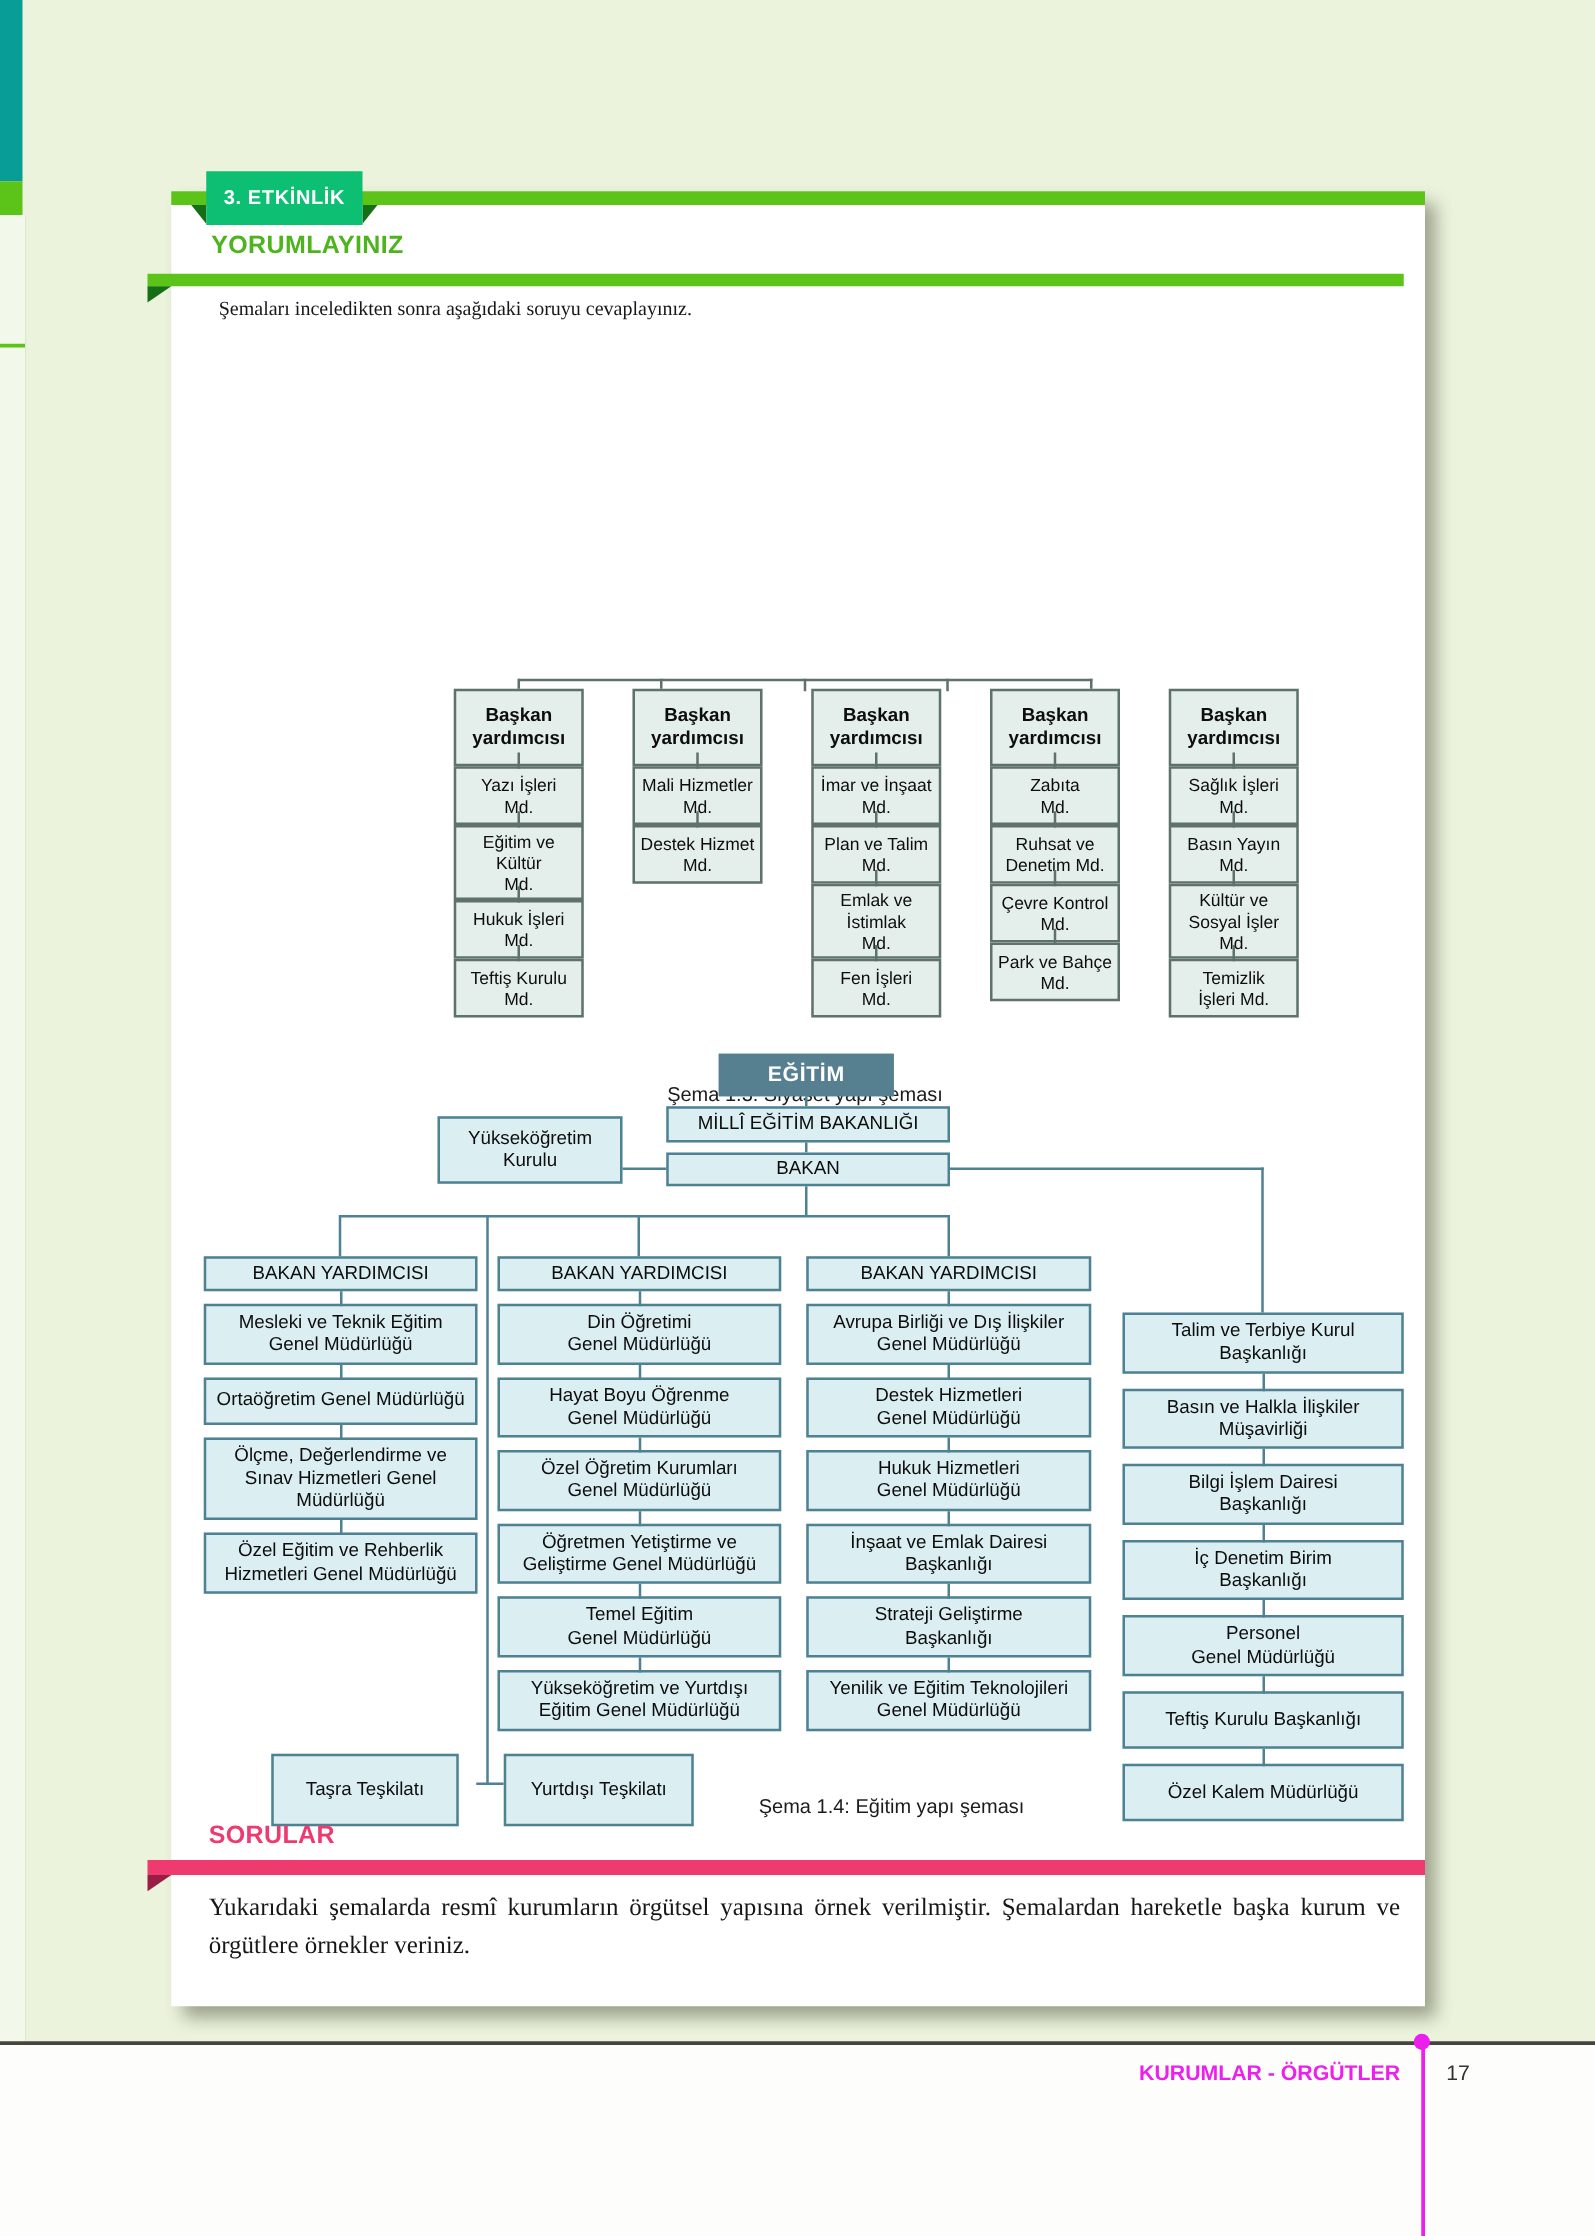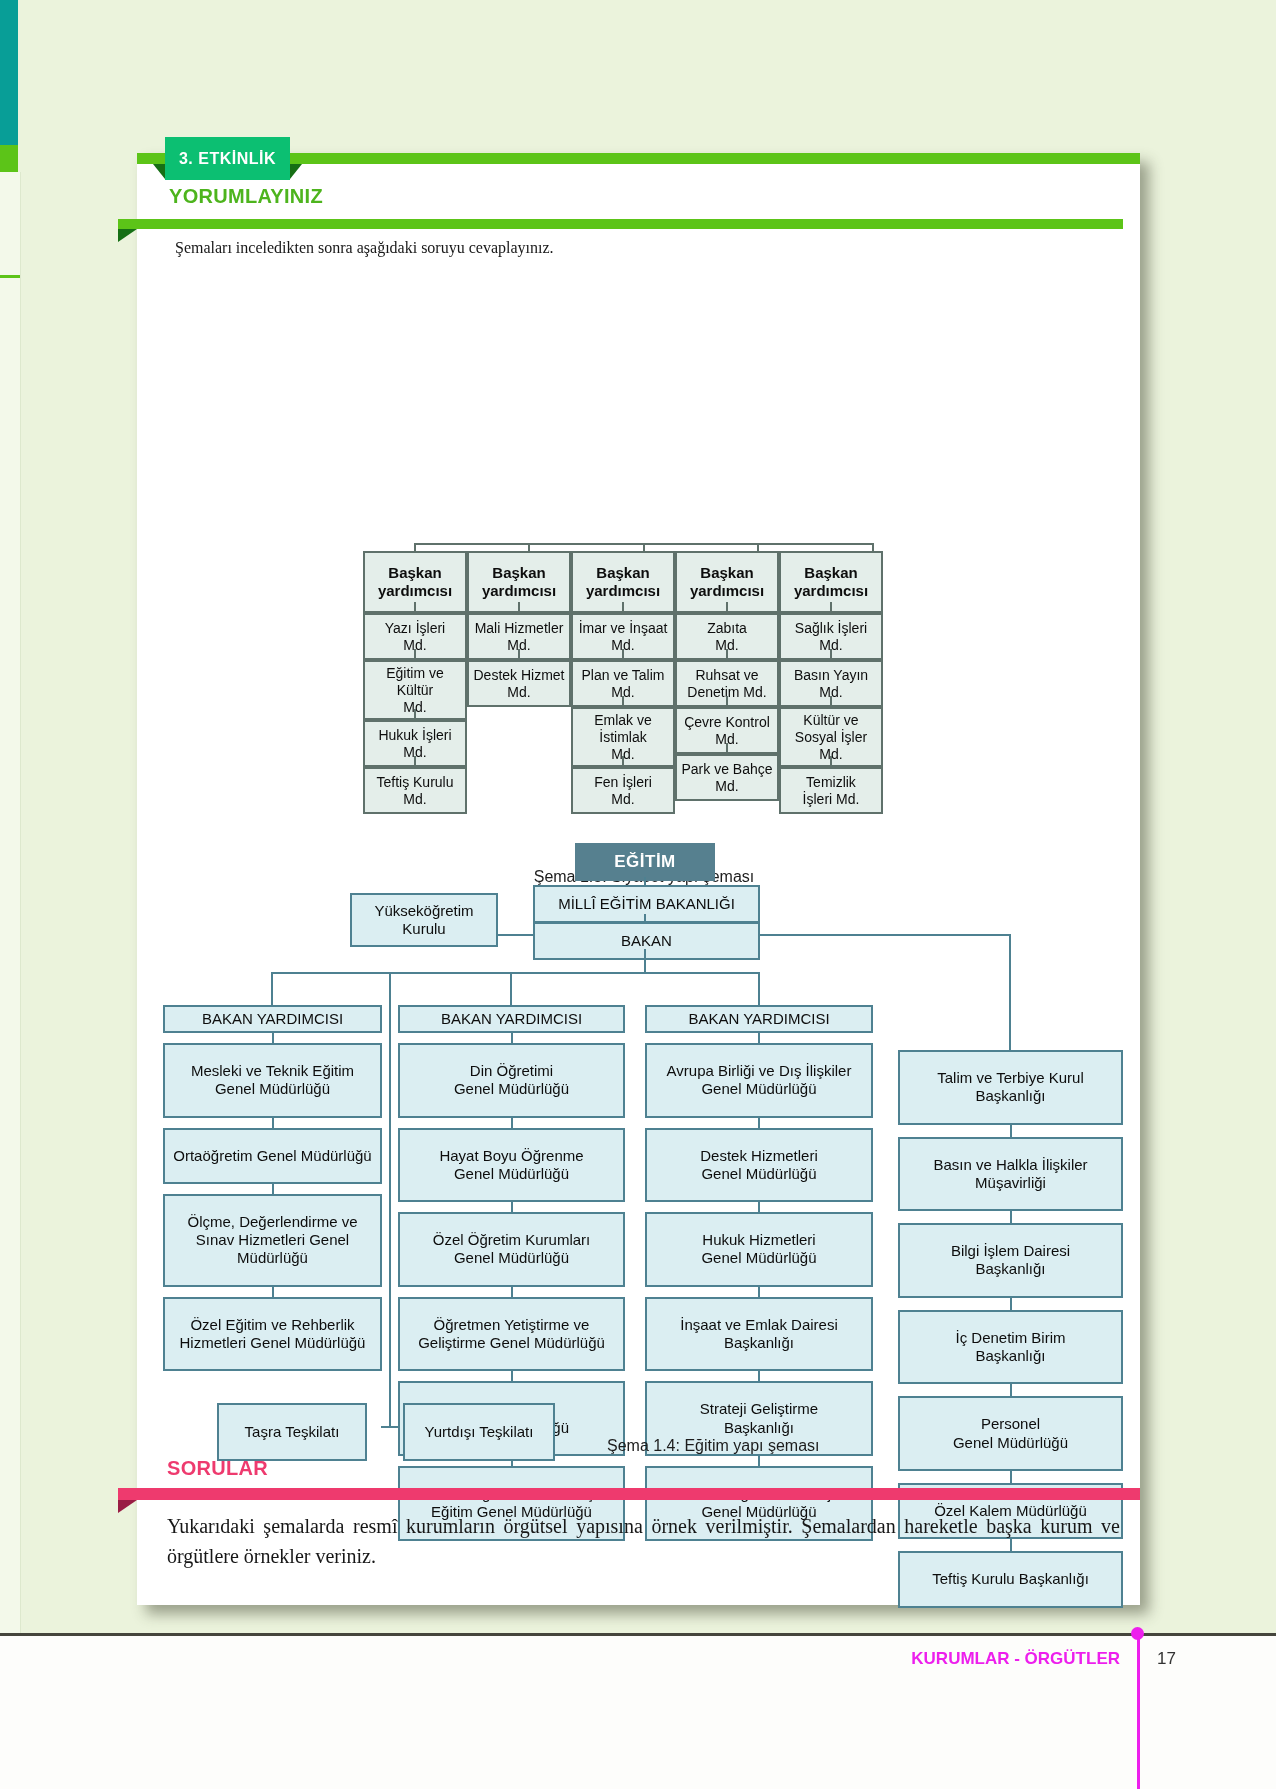--- a/index.html
+++ b/index.html
@@ -32,33 +32,33 @@
   .box13{box-sizing:border-box;background:var(--c13_fill);border:2px solid var(--c13_line);color:#0d0d0d;
          display:flex;align-items:center;justify-content:center;text-align:center;font-size:14px;line-height:1.2;padding:3px 1px;}
   .box13.dark{background:var(--c13_dark);border-color:var(--c13_dark);color:#fff;font-weight:bold;font-size:16px;letter-spacing:.4px;}
   .box13.hdr{font-weight:bold;font-size:15px;}
   .b-siyaset{width:110px;height:33px;}
   .b-ic{width:168px;height:30px;}
   .b-bel{width:188px;height:38px;}
   .vst{width:2px;background:var(--c13_line);}
   .bus13{position:absolute;left:52px;top:263px;width:459px;height:2px;background:var(--c13_line);}
   .st13{position:absolute;top:263px;width:2px;height:10px;background:var(--c13_line);}
-  .cols13{position:absolute;left:0;top:271px;width:676px;display:flex;}
+  .cols13{position:absolute;left:0;top:271px;width:676px;display:flex;justify-content:space-between;}
   .col13{width:104px;display:flex;flex-direction:column;}
   .col13 .box13{width:104px;min-height:47px;position:relative;}
   .col13 .box13.dep{height:62px;font-weight:bold;font-size:15px;}
   .col13 .box13:not(:first-child){}
   .col13 .box13:not(:first-child)::before{content:'';position:absolute;left:50%;margin-left:-1px;top:-13px;width:2px;height:13px;background:var(--c13_line);}
   .pre{white-space:pre-line;}
   .cap13{position:absolute;left:0;top:588px;width:100%;text-align:center;font-size:16px;color:#1c1c1c;}
 
   
   .chart14{position:absolute;left:0;top:690px;width:1003px;height:650px;}
   .b14{box-sizing:border-box;position:absolute;background:var(--c14_fill);border:2px solid var(--c14_line);color:#0d0d0d;
-       display:flex;align-items:center;justify-content:center;text-align:center;font-size:15px;line-height:1.22;padding:17px 4px;}
+       display:flex;align-items:center;justify-content:center;text-align:center;font-size:15px;line-height:1.22;padding:4px 4px;}
   .b14.dark{background:var(--c14_dark);border-color:var(--c14_dark);color:#fff;font-weight:bold;font-size:17px;letter-spacing:.5px;}
   .ln{position:absolute;background:var(--c14_line);}
   .stack{position:absolute;display:flex;flex-direction:column;}
   .stack .b14{position:relative;width:100%;min-height:38px;}
   .stack .b14:not(:first-child){margin-top:10px;}
   .stack .b14:not(:first-child)::before{content:'';position:absolute;left:50%;margin-left:-1px;top:-12px;width:2px;height:12px;background:var(--c14_line);}
   .stack .b14.dep{height:28px;min-height:28px;padding:2px;}
   .stack.rightcol .b14{min-height:46px;}
   .stack.rightcol .b14:not(:first-child){margin-top:12px;}
   .stack.rightcol .b14:not(:first-child)::before{top:-14px;height:14px;}
@@ -235,22 +235,22 @@
         <div class="b14 pre">Talim ve Terbiye Kurul
 Başkanlığı</div>
         <div class="b14 pre">Basın ve Halkla İlişkiler
 Müşavirliği</div>
         <div class="b14 pre">Bilgi İşlem Dairesi
 Başkanlığı</div>
         <div class="b14 pre">İç Denetim Birim
 Başkanlığı</div>
         <div class="b14 pre">Personel
 Genel Müdürlüğü</div>
+        <div class="b14 pre">Teftiş Kurulu Başkanlığı</div>
         <div class="b14 pre">Özel Kalem Müdürlüğü</div>
-        <div class="b14 pre">Teftiş Kurulu Başkanlığı</div>
       </div>
 
       <div class="b14" style="left:80px;top:560px;width:150px;height:58px">Taşra Teşkilatı</div>
       <div class="b14" style="left:266px;top:560px;width:152px;height:58px">Yurtdışı Teşkilatı</div>
       <div class="cap14">Şema 1.4: Eğitim yapı şeması</div>
     </div>
 
     <h2 class="sorular">SORULAR</h2>
     <div class="pinkbar"></div>
     <div class="foldp"></div>

